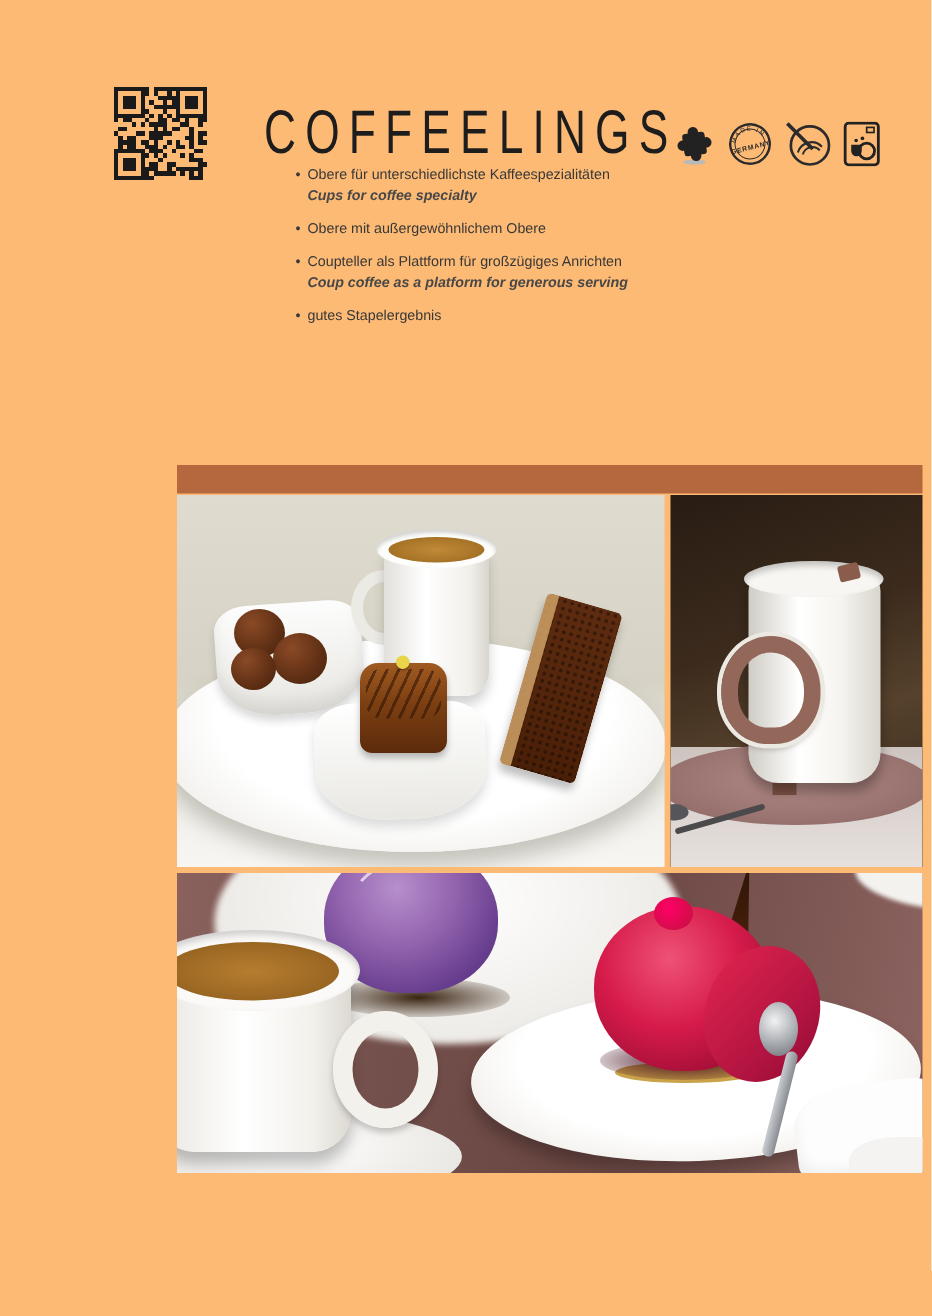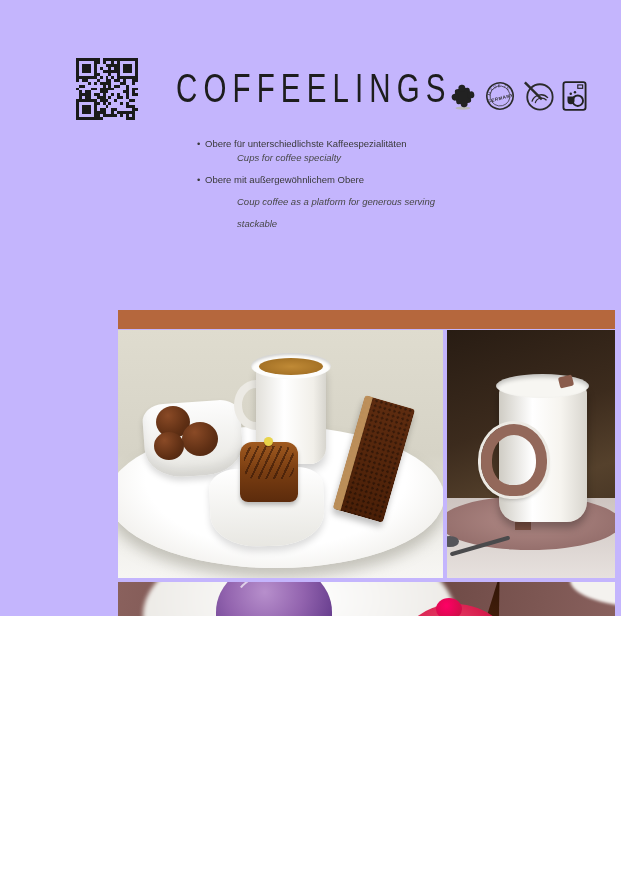--- a/index.html
+++ b/index.html
@@ -1,36 +1,36 @@
 <!DOCTYPE html>
 <html><head>
 <meta charset="utf-8">
 <style>
   html,body{margin:0;padding:0;background:#ffffff;}
-  .page{position:relative;width:621px;height:616px;background:#c4b5fd;overflow:hidden;
+  .page{position:relative;width:621px;height:877px;background:#fdba74;overflow:hidden;
         font-family:"Liberation Sans",sans-serif;color:#383838;}
 
   
   .qr{position:absolute;left:76px;top:57px;width:62px;height:64px;}
   .qr svg{width:100%;height:100%;shape-rendering:crispEdges;}
 
   .page-title{position:absolute;left:176px;top:68px;margin:0;font-weight:400;
        font-size:41px;letter-spacing:8.5px;color:#1d1d1d;line-height:1;
        transform:scaleX(.72);transform-origin:left top;white-space:nowrap;}
 
   .icon-row{position:absolute;left:448px;top:78px;height:36px;display:flex;align-items:center;gap:6px;}
   .icon-row svg{display:block;}
 
   
-  .features{position:absolute;left:197px;top:137px;margin:0;padding:0;list-style:none;width:330px;}
+  .features{position:absolute;left:197px;top:110px;margin:0;padding:0;list-style:none;width:330px;}
   .feature{position:relative;padding-left:8px;margin-bottom:9px;}
   .feature .de{font-size:9.5px;line-height:13px;color:#383838;}
   .feature .de::before{content:"•";position:absolute;left:0;top:0;font-size:9.5px;color:#383838;}
-  .feature .en{font-size:9.5px;line-height:13px;margin-left:32px;margin-top:1px;
-               font-style:italic;color:#474747;}
+  .feature .en{font-size:9.5px;line-height:13px;margin-top:1px;
+               font-style:italic;color:#474747;font-weight:bold;}
 
   
   .media{position:absolute;left:118px;top:310px;width:497px;}
   .accent-bar{height:19px;width:100%;background:#b5673d;}
   .photo-row{display:flex;gap:4px;margin-top:1px;}
   .photo{position:relative;overflow:hidden;}
   .photo *{position:absolute;}
   .photo-a{width:325px;height:248px;background:linear-gradient(180deg,#dfdccf 0%,#d6d3c6 50%,#e2e0d6 68%,#efeeea 100%);}
   .photo-b{flex:1;height:248px;background:linear-gradient(160deg,#281c13 0%,#3c2b1d 38%,#55412c 62%,#342519 100%);}
   .photo-c{width:497px;height:200px;margin-top:4px;
@@ -437,24 +437,25 @@
 
   <ul class="features">
     <li class="feature">
       <div class="de"><span>Obere für unterschiedlichste Kaffeespezialitäten</span></div>
       <div class="en">Cups for coffee specialty</div>
     </li>
     <li class="feature">
       <div class="de"><span>Obere mit außergewöhnlichem Obere</span></div>
     </li>
     <li class="feature">
+      <div class="de"><span>Coupteller als Plattform für großzügiges Anrichten</span></div>
       <div class="en">Coup coffee as a platform for generous serving</div>
     </li>
     <li class="feature">
-      <div class="en">stackable</div>
+      <div class="de"><span>gutes Stapelergebnis</span></div>
     </li>
   </ul>
 
   <div class="media">
     <div class="accent-bar" style="background: rgb(181, 103, 61);"></div>
 
     <div class="photo-row">
 
       <div class="photo photo-a">
         <div class="pa-table"></div>

